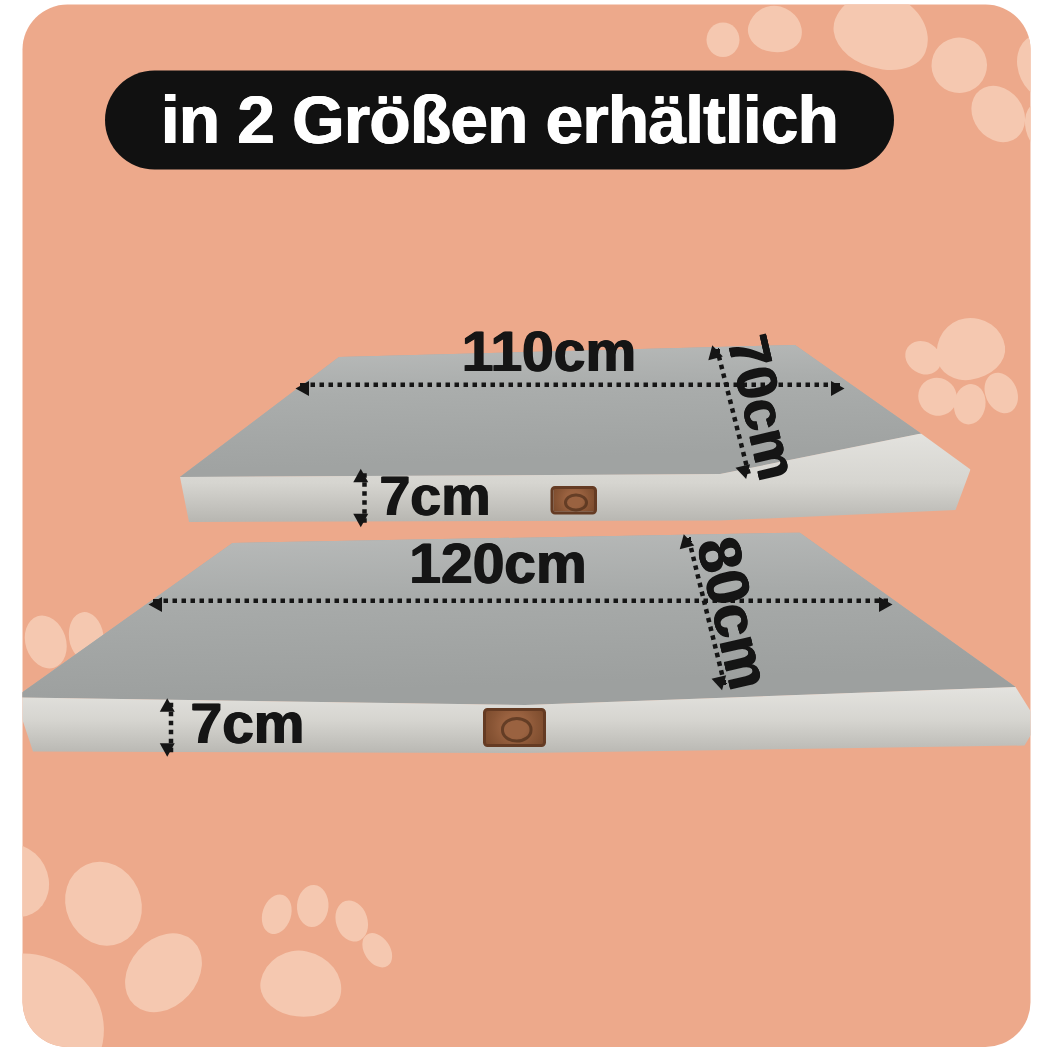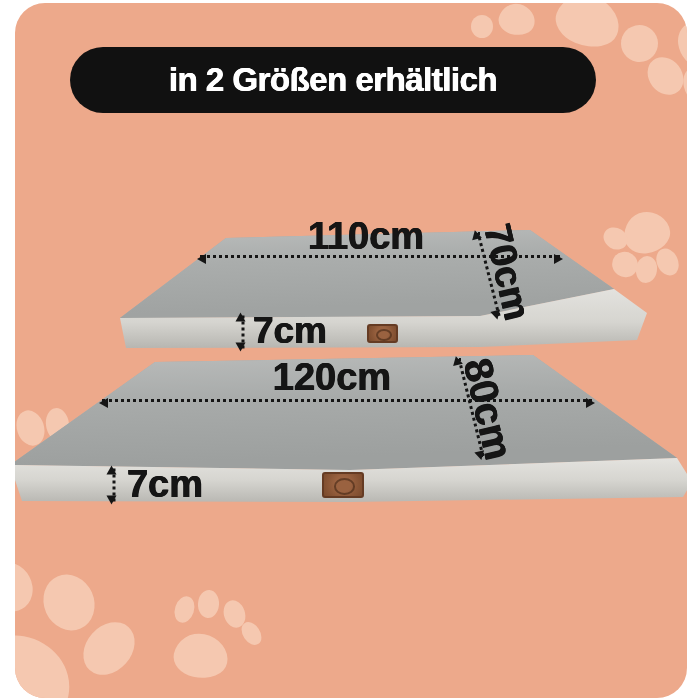--- a/index.html
+++ b/index.html
@@ -44,21 +44,21 @@
   .pE4{left:224px;top:600px;width:21px;height:28px;transform:rotate(-18deg);}
   .pE5{left:243px;top:621px;width:17px;height:25px;transform:rotate(-34deg);}
 
   
   .badge{
     position:absolute;left:70px;top:47px;width:526px;height:66px;
     background:var(--badge-bg,#111);border-radius:34px;
     display:flex;align-items:center;justify-content:center;
   }
   .badge span{
-    color:var(--badge-text,#fff);font-size:33px;font-weight:700;
+    color:var(--badge-text,#fff);font-size:45px;font-weight:700;
     letter-spacing:-0.5px;white-space:nowrap;
     text-shadow:0.4px 0 currentColor,-0.4px 0 currentColor;
   }
 
   
   .layer{position:absolute;left:0;top:0;width:700px;height:700px;}
   .quilt{
     background-image:
       repeating-linear-gradient(70deg, rgba(255,255,255,.22) 0 2px, rgba(255,255,255,0) 2px 12px),
       repeating-linear-gradient(-70deg, rgba(255,255,255,.22) 0 2px, rgba(255,255,255,0) 2px 12px),

